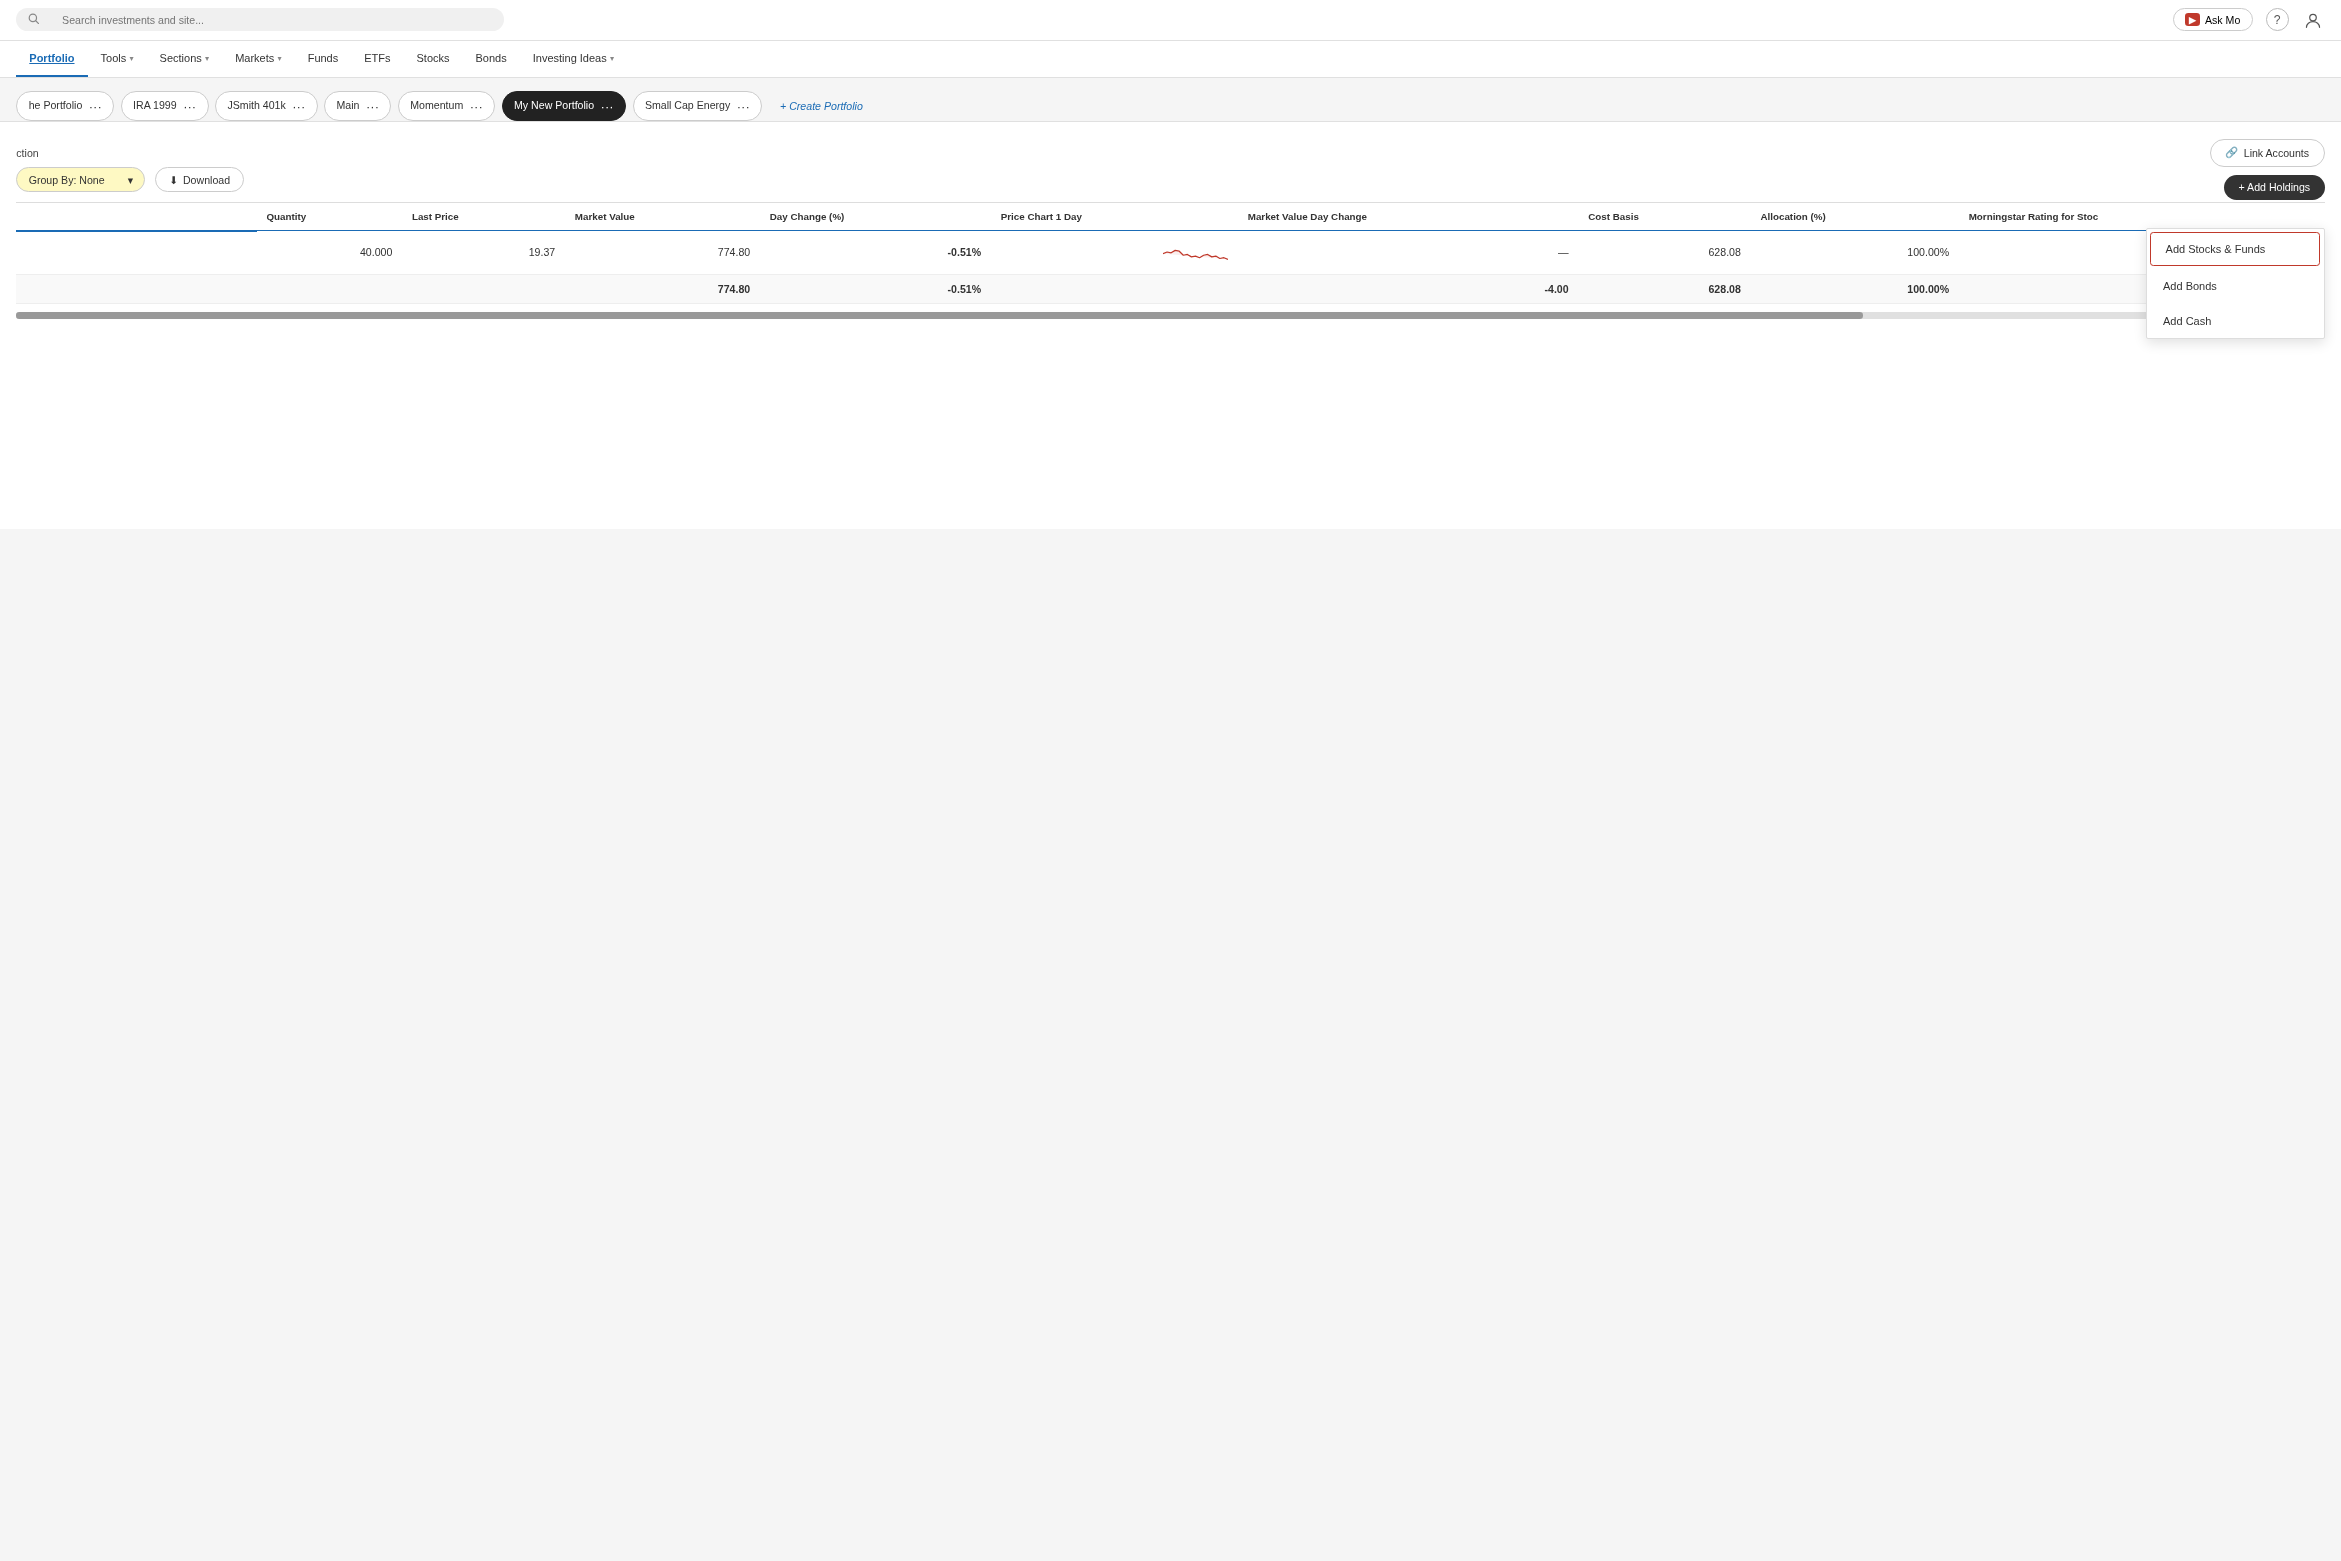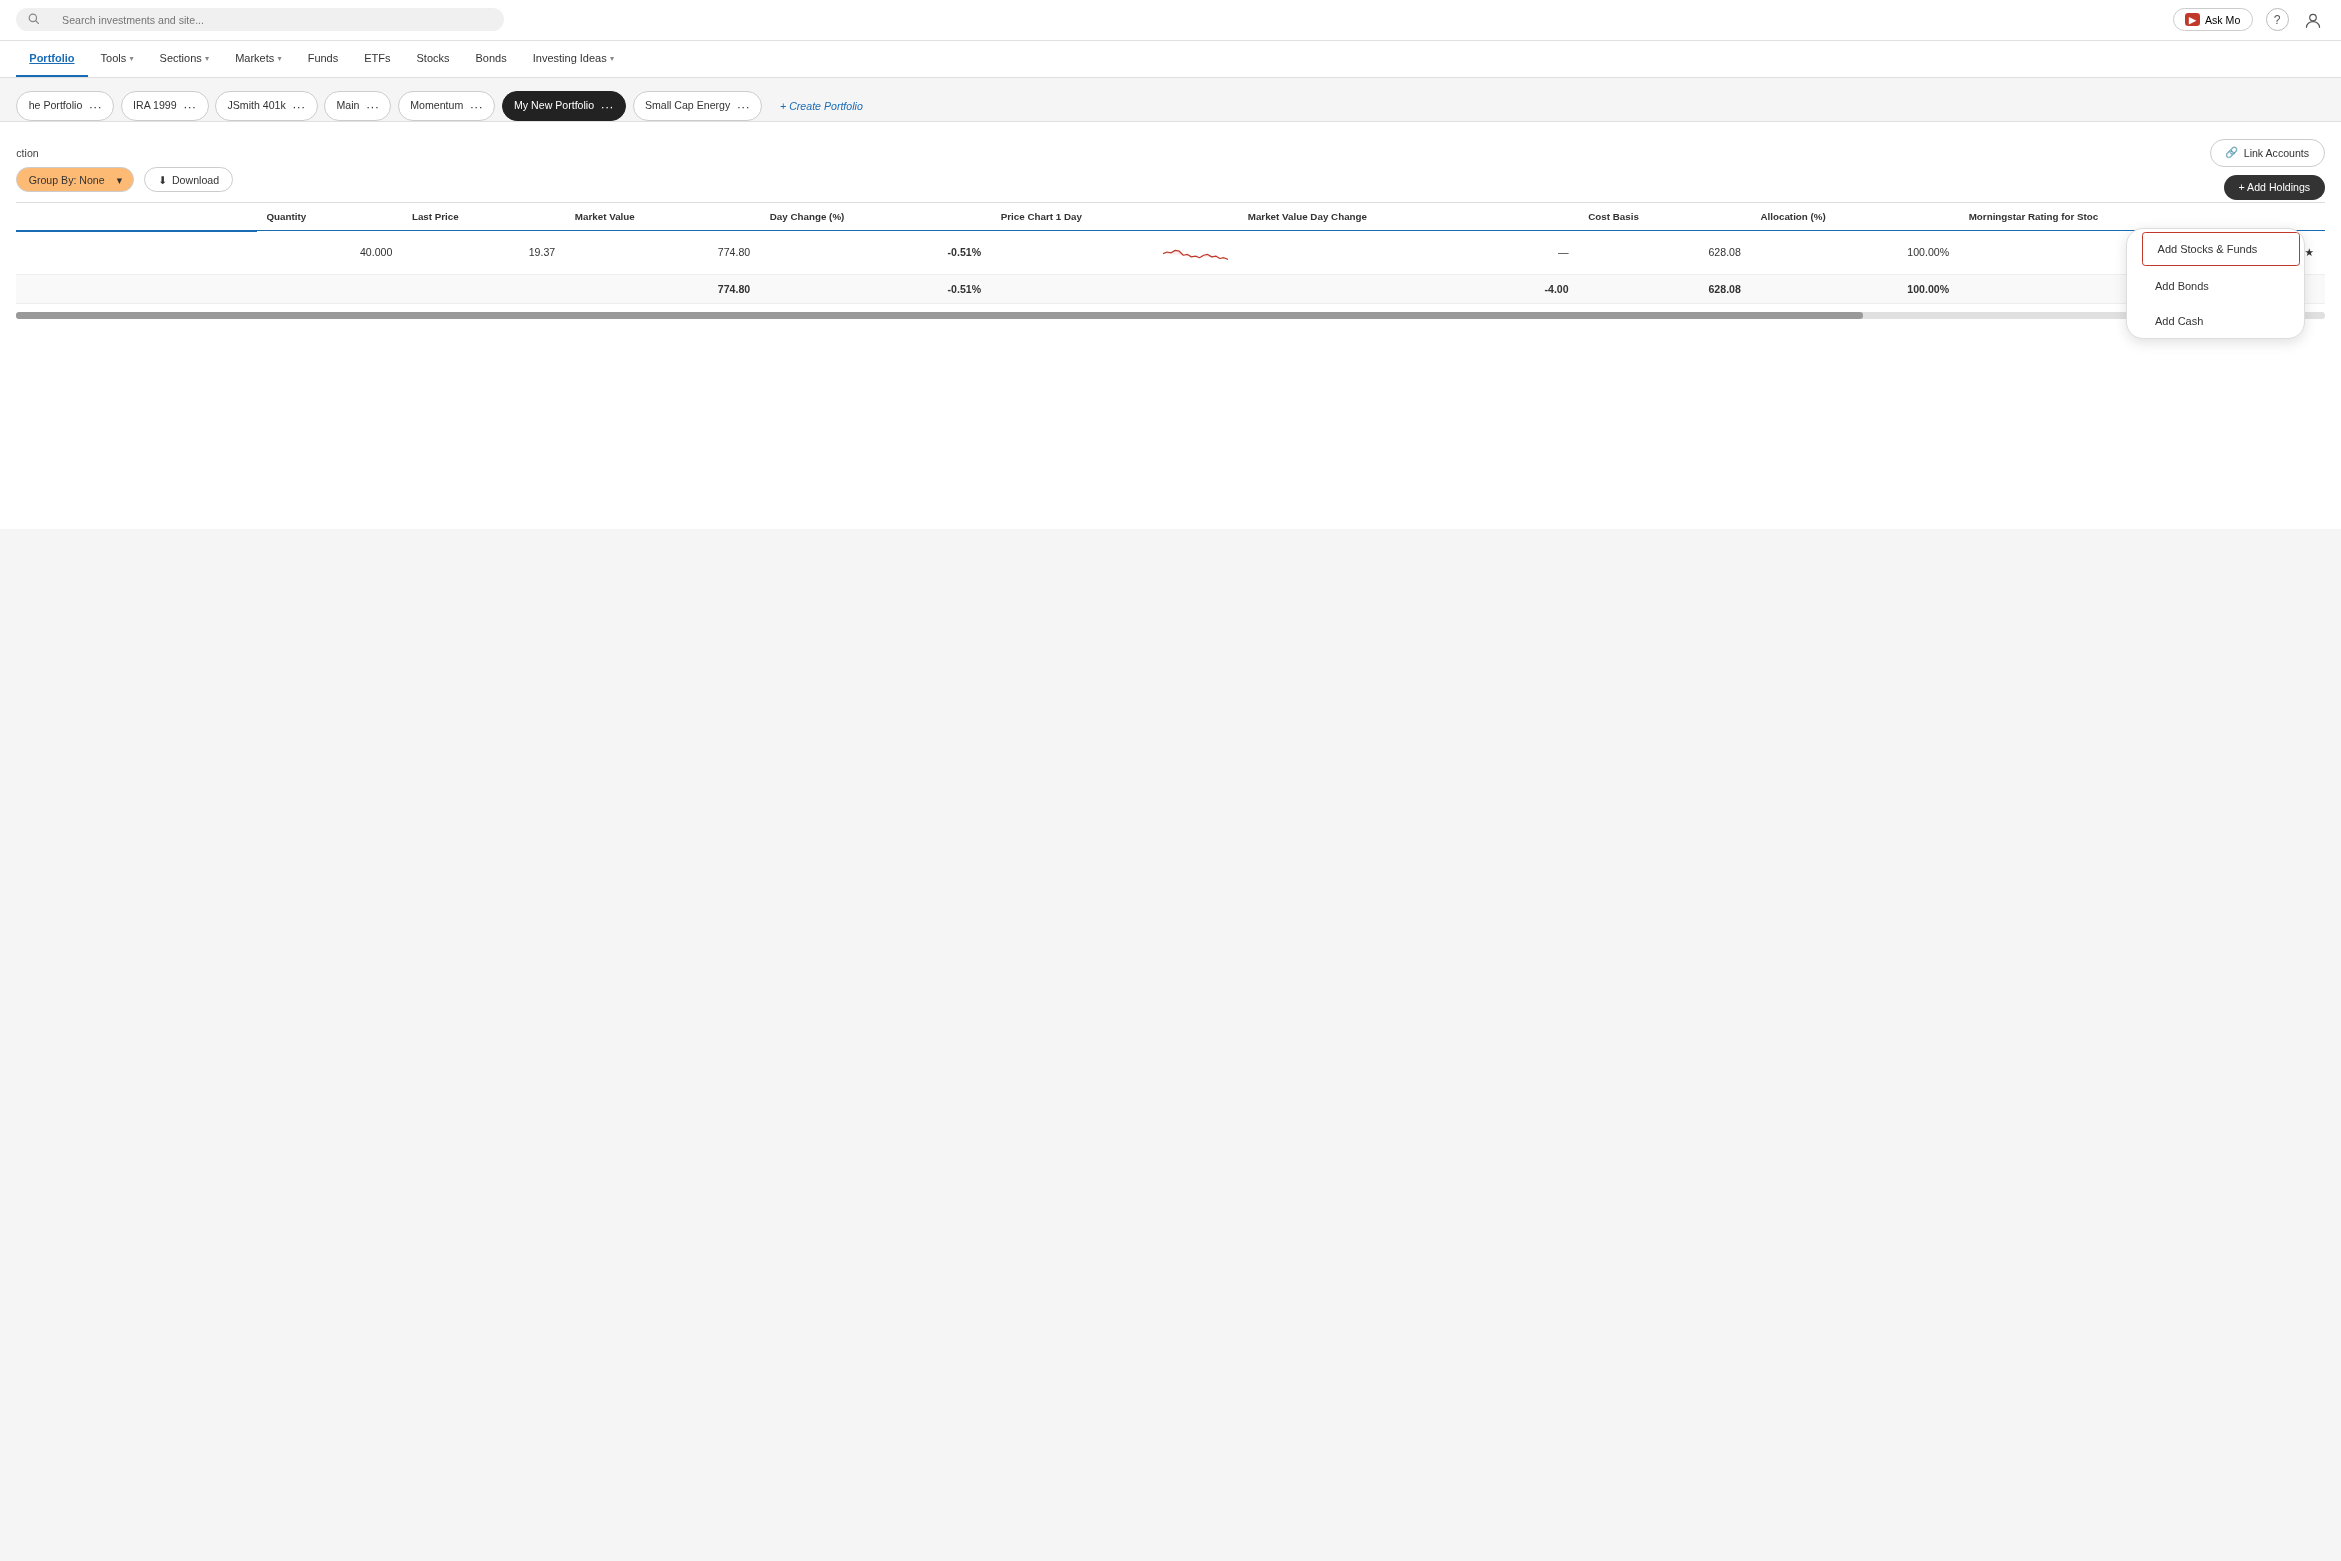--- a/index.html
+++ b/index.html
@@ -185,29 +185,28 @@
       cursor: pointer;
       font-size: 10.6px;
       color: #fff;
       font-weight: 500;
     }
 
     
     .dropdown-menu {
       position: absolute;
       top: 89px;
-      right: 20px;
+      right: 0;
       background: #fff;
       border: 0.8px solid #ddd;
-      border-radius: 17px;
+      border-radius: 2px;
       box-shadow: 0 3.3px 13px rgba(0,0,0,0.12);
       z-index: 100;
       min-width: 179px;
       overflow: hidden;
-      padding-left: 12px;
     }
     .dropdown-item {
       padding: 11.4px 16.3px;
       font-size: 11px;
       cursor: pointer;
       color: #333;
     }
     .dropdown-item.highlighted {
       border: 1.6px solid #c0392b;
       margin: 3.3px;
@@ -226,25 +225,25 @@
     
     .toolbar-row {
       display: flex;
       align-items: center;
       gap: 9.8px;
       margin-bottom: 9.8px;
     }
     .group-by-btn {
       display: flex;
       align-items: center;
-      gap: 12px;
+      gap: 23px;
       padding: 5.7px 11.4px;
       border: 1.2px solid #ccc;
       border-radius: 16.3px;
-      background: #fdba74;
+      background: #fef9c3;
       cursor: pointer;
       font-size: 10.6px;
       color: #333;
     }
     .download-btn {
       display: flex;
       align-items: center;
       gap: 4.9px;
       padding: 5.7px 13px;
       border: 1.2px solid #ccc;

